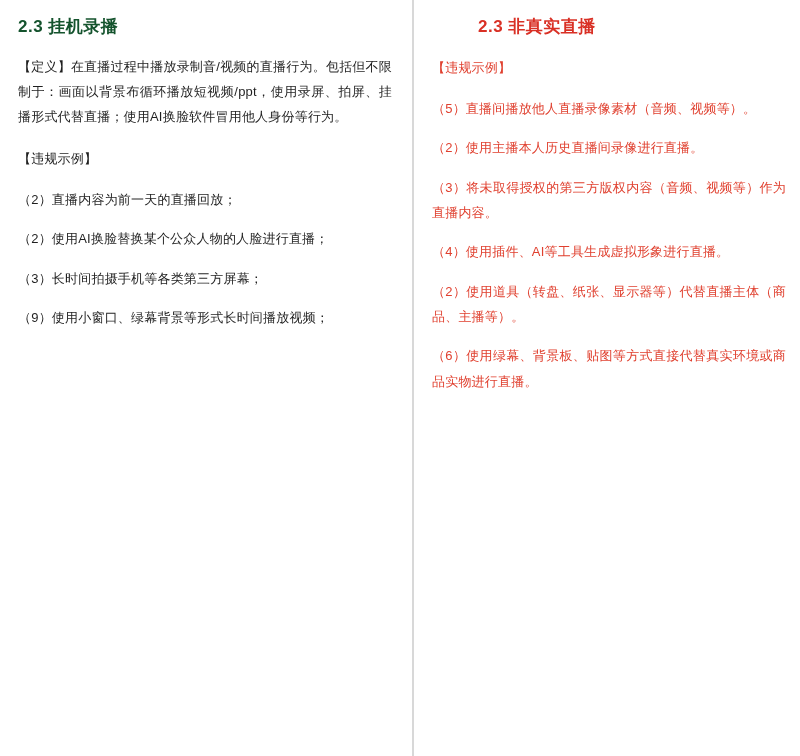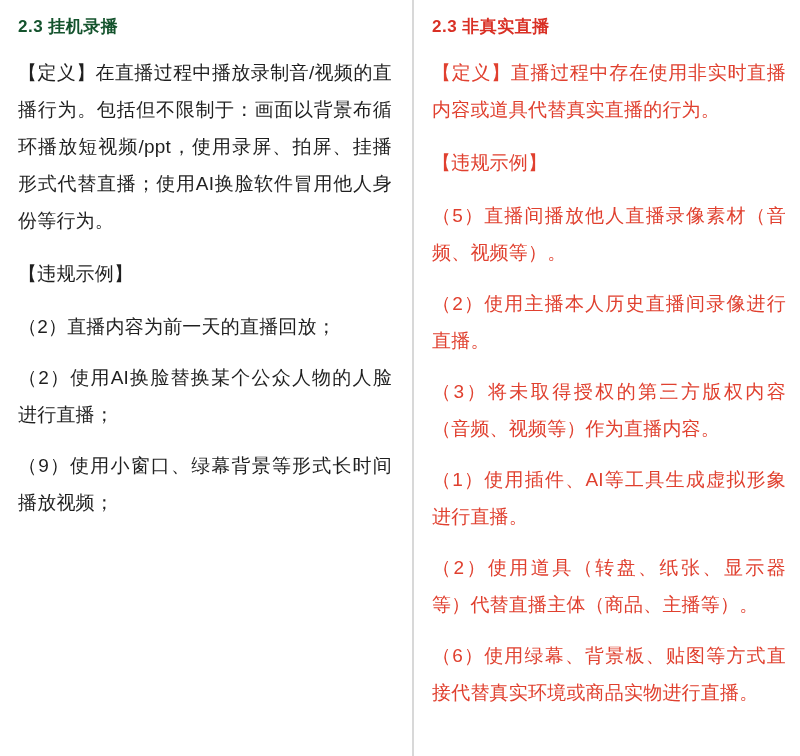--- a/index.html
+++ b/index.html
@@ -39,23 +39,24 @@
     font-weight: bold;
     line-height: 1.5;
     margin: 0 0 14px 0;
     letter-spacing: 0.5px;
   }
   .heading-left {
     color: #14532d;
   }
   .heading-right {
     color: #d93025;
+    margin-left: 46px;
   }
   .para {
-    font-size: 19px;
+    font-size: 13px;
     line-height: 1.95;
     margin: 0 0 16px 0;
     text-align: justify;
     letter-spacing: 0.2px;
   }
   .col-left .para {
     color: #1f1f1f;
   }
   .col-right .para {
     color: #e0402f;
@@ -71,28 +72,28 @@
 <body>
 
 <div class="page">
 
   <div class="column col-left">
     <h2 class="heading heading-left">2.3 挂机录播</h2>
     <p class="para">【定义】在直播过程中播放录制音/视频的直播行为。包括但不限制于：画面以背景布循环播放短视频/ppt，使用录屏、拍屏、挂播形式代替直播；使用AI换脸软件冒用他人身份等行为。</p>
     <p class="para spaced-top">【违规示例】</p>
     <p class="para item">（2）直播内容为前一天的直播回放；</p>
     <p class="para item">（2）使用AI换脸替换某个公众人物的人脸进行直播；</p>
+    <p class="para item">（3）长时间拍摄手机等各类第三方屏幕；</p>
     <p class="para item">（9）使用小窗口、绿幕背景等形式长时间播放视频；</p>
   </div>
 
   <div class="column col-right">
     <h2 class="heading heading-right">2.3 非真实直播</h2>
-    <p class="para">【定义】直播过程中存在使用非实时直播内容或道具代替真实直播的行为。</p>
     <p class="para spaced-top">【违规示例】</p>
     <p class="para item">（5）直播间播放他人直播录像素材（音频、视频等）。</p>
     <p class="para item">（2）使用主播本人历史直播间录像进行直播。</p>
     <p class="para item">（3）将未取得授权的第三方版权内容（音频、视频等）作为直播内容。</p>
-    <p class="para item">（1）使用插件、AI等工具生成虚拟形象进行直播。</p>
+    <p class="para item">（4）使用插件、AI等工具生成虚拟形象进行直播。</p>
     <p class="para item">（2）使用道具（转盘、纸张、显示器等）代替直播主体（商品、主播等）。</p>
     <p class="para item">（6）使用绿幕、背景板、贴图等方式直接代替真实环境或商品实物进行直播。</p>
   </div>
 
 </div>
 
 </body></html>

